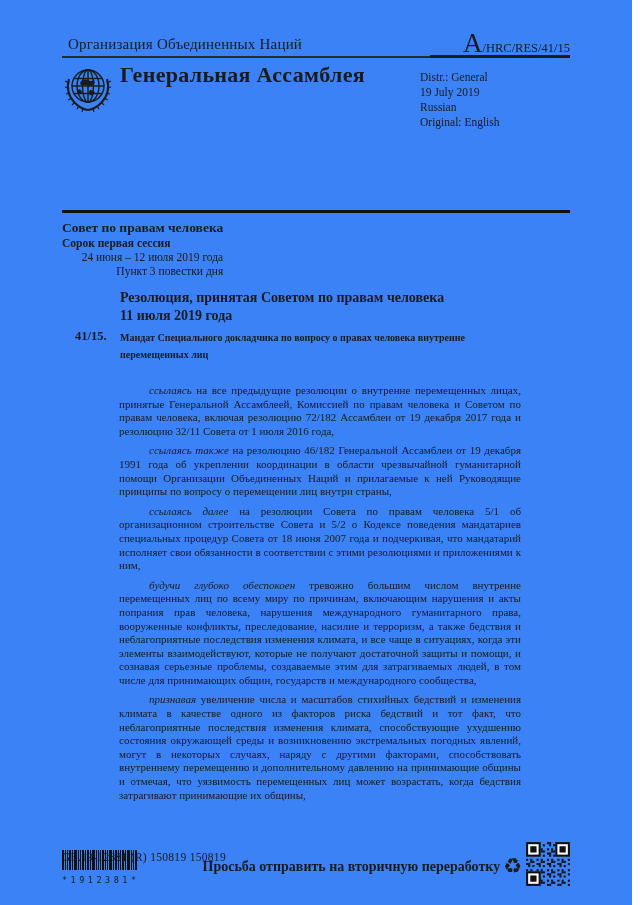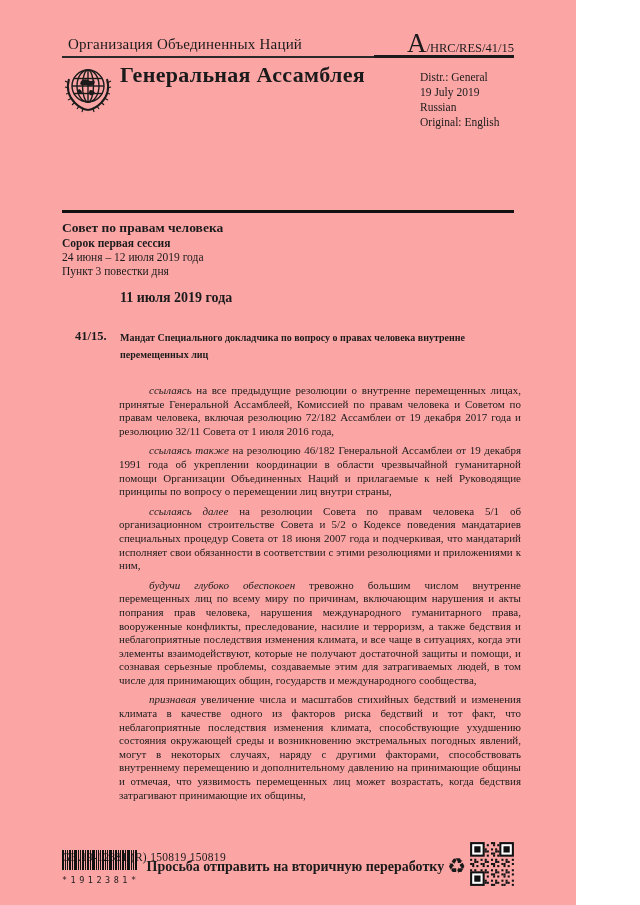--- a/index.html
+++ b/index.html
@@ -1,17 +1,17 @@
 <!DOCTYPE html>
 <html><head>
 <meta charset="utf-8">
 <style>
   html,body { margin:0; padding:0; background:#ffffff; }
   .page {
-    position:relative; width:576px; height:905px; background:#fca5a5;
+    position:relative; width:632px; height:905px; background:#3b82f6;
     font-family:"Liberation Serif", serif; color:#1b1b1b; overflow:hidden;
   }
   .abs { position:absolute; }
 
   
   .header-name { left:68px; top:36px; font-size:15px; letter-spacing:0.2px; }
   .doc-symbol { right:62px; top:28px; }
   .doc-symbol .big { font-size:27px; }
   .doc-symbol .rest { font-size:12.5px; }
   .rule-thin { left:62px; right:62px; top:56px; height:2px; background:#2a2a2a; }
@@ -19,21 +19,21 @@
 
   .emblem { left:63px; top:61px; }
   .ga-title { left:120px; top:62px; font-size:22px; font-weight:bold; letter-spacing:0.3px; }
   .info-block { left:420px; top:70px; font-size:11.5px; line-height:15px; }
 
   .rule-thick { left:62px; right:62px; top:210px; height:3px; background:#111; }
 
   .session-block { left:62px; top:219px; line-height:14px; }
   .session-body { font-size:13.5px; font-weight:bold; line-height:17px; }
   .session-name { font-size:11.5px; font-weight:bold; }
-  .session-dates, .agenda-item { font-size:11.5px; }
+  .session-dates, .agenda-item { font-size:11.5px;text-align:right; }
 
   .res-title { left:120px; top:289px; font-size:14px; font-weight:bold; line-height:18px; }
 
   .res-heading { left:75px; top:329px; display:flex; width:465px; }
   .res-num { width:45px; flex:0 0 45px; font-size:12.5px; font-weight:bold; }
   .res-subject { font-size:10px; font-weight:bold; line-height:17px; width:405px; }
 
   .body-block { left:119px; top:384px; width:402px; }
   .body-par {
     margin:0 0 6px 0; font-size:11px; line-height:13.6px;
@@ -101,20 +101,21 @@
   <div class="abs rule-thick"></div>
 
   <div class="abs session-block">
     <div class="session-body">Совет по правам человека</div>
     <div class="session-name">Сорок первая сессия</div>
     <div class="session-dates">24 июня – 12 июля 2019 года</div>
     <div class="agenda-item">Пункт 3 повестки дня</div>
   </div>
 
   <div class="abs res-title">
+    <div>Резолюция, принятая Советом по правам человека</div>
     <div>11 июля 2019 года</div>
   </div>
 
   <div class="abs res-heading">
     <div class="res-num">41/15.</div>
     <div class="res-subject">Мандат Специального докладчика по вопросу о правах человека внутренне перемещенных лиц</div>
   </div>
 
   <div class="abs body-block">
       <p class="body-par"><em>ссылаясь</em><span> на все предыдущие резолюции о внутренне перемещенных лицах, принятые Генеральной Ассамблеей, Комиссией по правам человека и Советом по правам человека, включая резолюцию 72/182 Ассамблеи от 19 декабря 2017 года и резолюцию 32/11 Совета от 1 июля 2016 года,</span></p>

